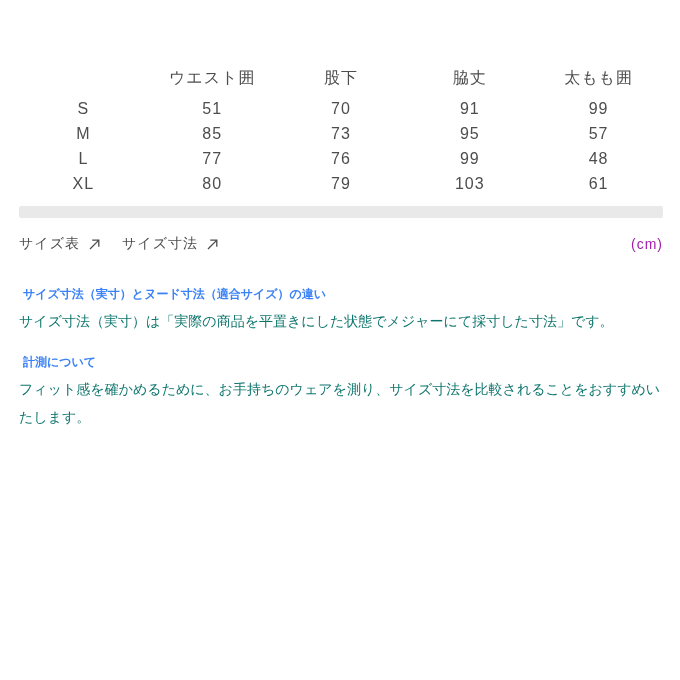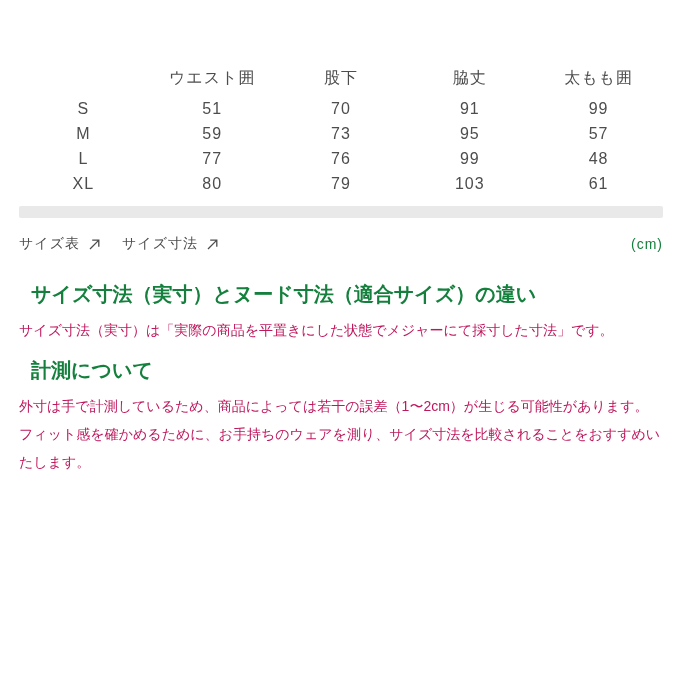--- a/index.html
+++ b/index.html
@@ -76,39 +76,40 @@
     color: #4d4d4d;
     text-decoration: none;
     cursor: pointer;
     letter-spacing: 1px;
   }
   .ext-link svg {
     display: block;
   }
   .unit-label {
     font-size: 14px;
-    color: #15803d;
+    color: #a21caf;
     letter-spacing: 1px;
   }
 
   
   .section-diff { margin-top: 30px; }
   .section-measure { margin-top: 16px; }
   .section h3 {
-    margin: 12px;
-    font-size: 20px;
+    margin: 4px;
+    font-size: 12px;
     line-height: 20px;
     font-weight: bold;
-    color: #15803d;
+    color: #3b82f6;
   }
   .section p {
     margin: 0;
     font-size: 14px;
     line-height: 28px;
-    color: #be185d;
+    color: #0f766e;
+    font-family: Liberation Mono, monospace;
   }
 </style>
 </head>
 <body>
 
 <div class="page">
 
   <table class="size-table">
     <thead>
       <tr>
@@ -122,21 +123,21 @@
     <tbody>
       <tr>
         <td>S</td>
         <td>51</td>
         <td>70</td>
         <td>91</td>
         <td>99</td>
       </tr>
       <tr>
         <td>M</td>
-        <td>59</td>
+        <td>85</td>
         <td>73</td>
         <td>95</td>
         <td>57</td>
       </tr>
       <tr>
         <td>L</td>
         <td>77</td>
         <td>76</td>
         <td>99</td>
         <td>48</td>
@@ -175,17 +176,16 @@
     <span class="unit-label">(cm)</span>
   </div>
 
   <div class="section section-diff">
     <h3>サイズ寸法（実寸）とヌード寸法（適合サイズ）の違い</h3>
     <p>サイズ寸法（実寸）は「実際の商品を平置きにした状態でメジャーにて採寸した寸法」です。</p>
   </div>
 
   <div class="section section-measure">
     <h3>計測について</h3>
-    <p>外寸は手で計測しているため、商品によっては若干の誤差（1〜2cm）が生じる可能性があります。</p>
     <p>フィット感を確かめるために、お手持ちのウェアを測り、サイズ寸法を比較されることをおすすめいたします。</p>
   </div>
 
 </div>
 
 </body></html>

